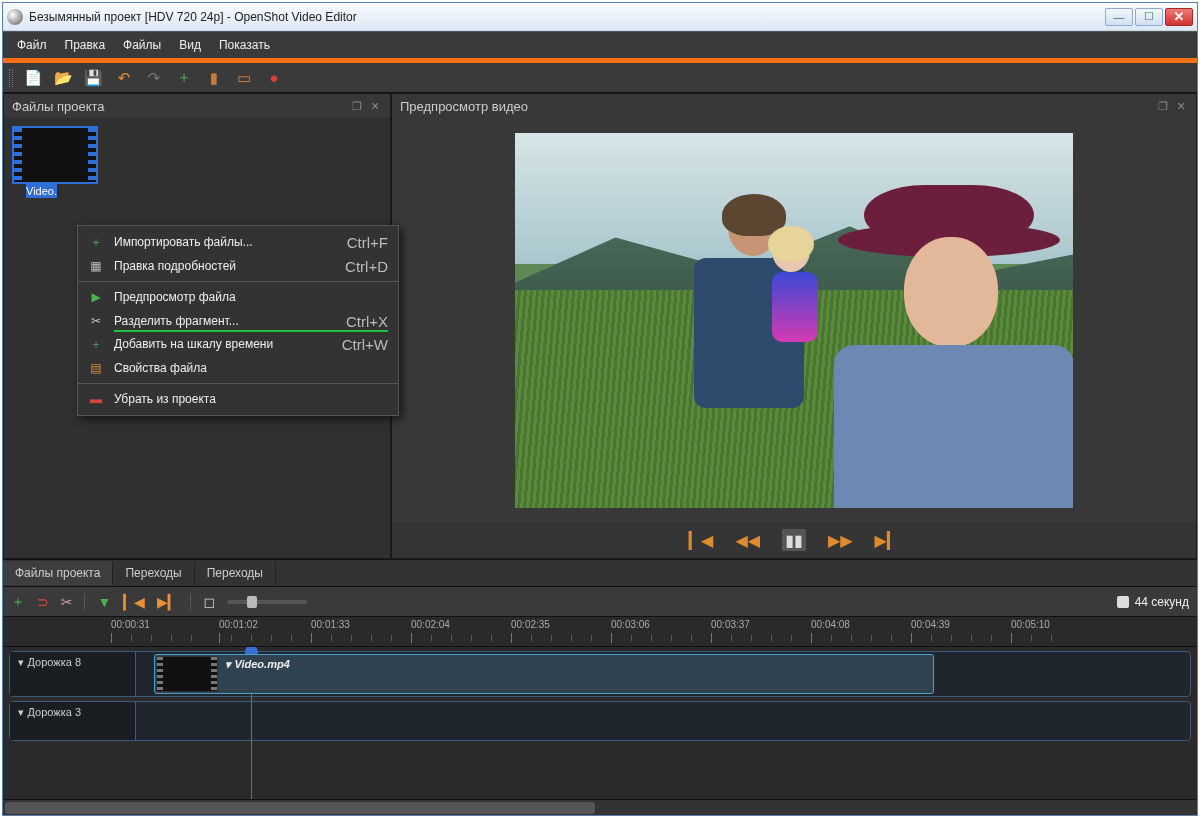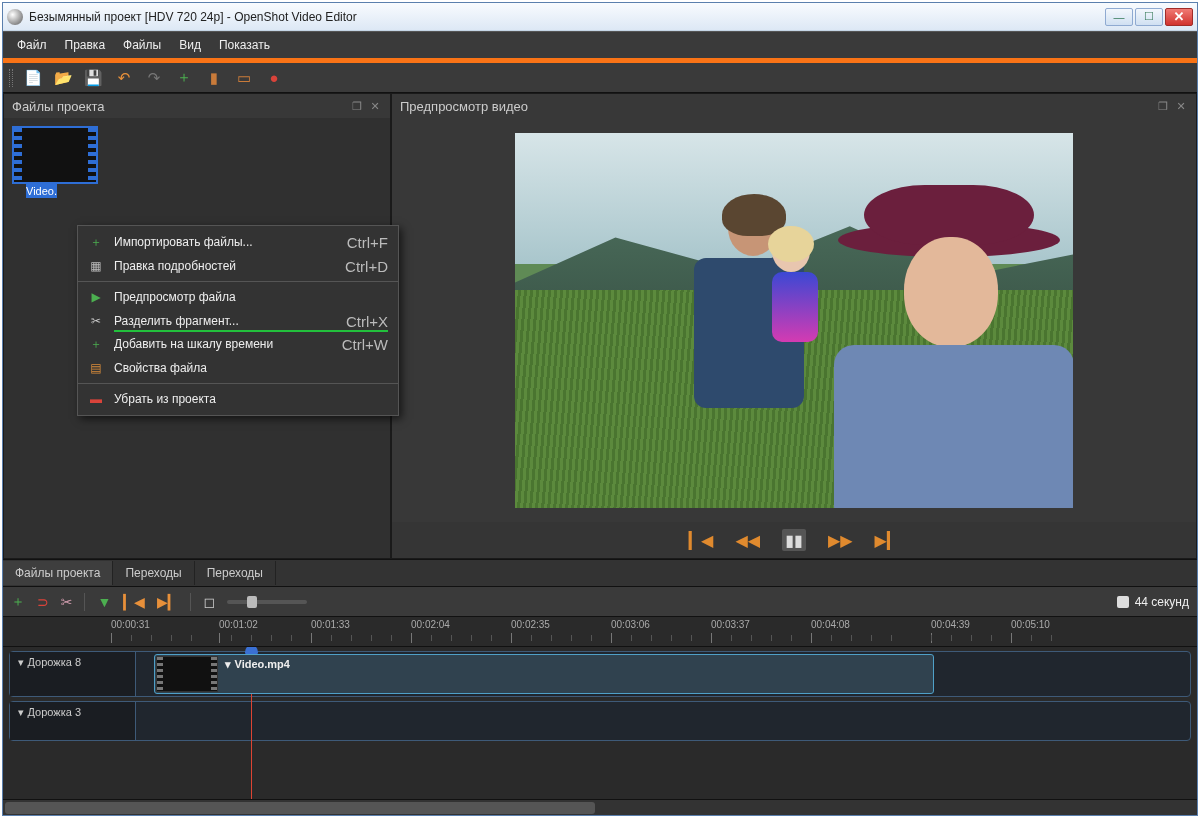--- a/index.html
+++ b/index.html
@@ -106,21 +106,21 @@
 .playhead::before{content:"";position:absolute;top:-2px;left:-6px;width:13px;height:12px;background:#3a70d4;border-radius:50% 50% 50% 50% / 60% 60% 40% 40%;}
 
 .tracks { position:relative; flex:1; overflow:hidden; }
 .track { height:46px; display:flex; margin:4px 6px; border:1px solid #3e5a78; border-radius:4px; background:#20262e; }
 .track .thdr { width:126px; background:#1a1d22; color:#ccc; font-size:11px; padding:4px 8px; display:flex; align-items:flex-start; gap:4px; border-right:1px solid #3e5a78; }
 .track .tlane { flex:1; position:relative; }
 .clip { position:absolute; left:18px; top:2px; height:40px; width:780px; background:#30424f; border:1px solid #4fa0c8; border-radius:3px; display:flex; align-items:flex-start; }
 .clip .cthumb{width:62px;height:36px;margin:1px;background:#111;position:relative;border:1px solid #333;}
 .clip .cthumb::before,.clip .cthumb::after{content:"";position:absolute;top:0;bottom:0;width:6px;background:repeating-linear-gradient(#777 0 3px,#111 3px 6px);}
 .clip .cthumb::before{left:0}.clip .cthumb::after{right:0}
-.clip .clabel{color:#eee;font-size:11px;font-weight:600;padding:3px 6px;}
+.clip .clabel{color:#eee;font-size:11px;font-weight:600;padding:3px 6px;font-style:italic;}
 .scrollbar { height:16px; background:#333; border-top:1px solid #111; position:relative; }
 .scrollthumb{position:absolute;left:2px;top:2px;height:12px;width:590px;background:#555;border-radius:3px;}
 </style>
 </head>
 <body>
 
 <div class="win">
   <div class="titlebar">
     <div class="sysicon"></div>
     <div class="title">Безымянный проект [HDV 720 24p] - OpenShot Video Editor</div>
@@ -272,21 +272,21 @@
             <div class="tick" style="left: 708px;">00:03:37</div>
             <div class="subtick" style="left: 728px;"></div>
             <div class="subtick" style="left: 748px;"></div>
             <div class="subtick" style="left: 768px;"></div>
             <div class="subtick" style="left: 788px;"></div>
             <div class="tick" style="left: 808px;">00:04:08</div>
             <div class="subtick" style="left: 828px;"></div>
             <div class="subtick" style="left: 848px;"></div>
             <div class="subtick" style="left: 868px;"></div>
             <div class="subtick" style="left: 888px;"></div>
-            <div class="tick" style="left: 928px;">00:04:39</div>
+            <div class="tick" style="left: 908px;">00:04:39</div>
             <div class="subtick" style="left: 928px;"></div>
             <div class="subtick" style="left: 948px;"></div>
             <div class="subtick" style="left: 968px;"></div>
             <div class="subtick" style="left: 988px;"></div>
             <div class="tick" style="left: 1008px;">00:05:10</div>
             <div class="subtick" style="left: 1028px;"></div>
             <div class="subtick" style="left: 1048px;"></div>
           </div>
       </div>
 

